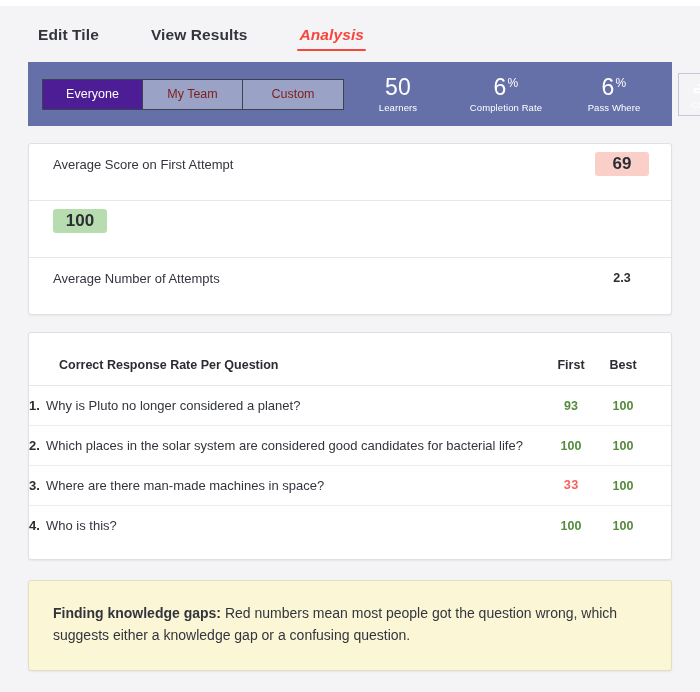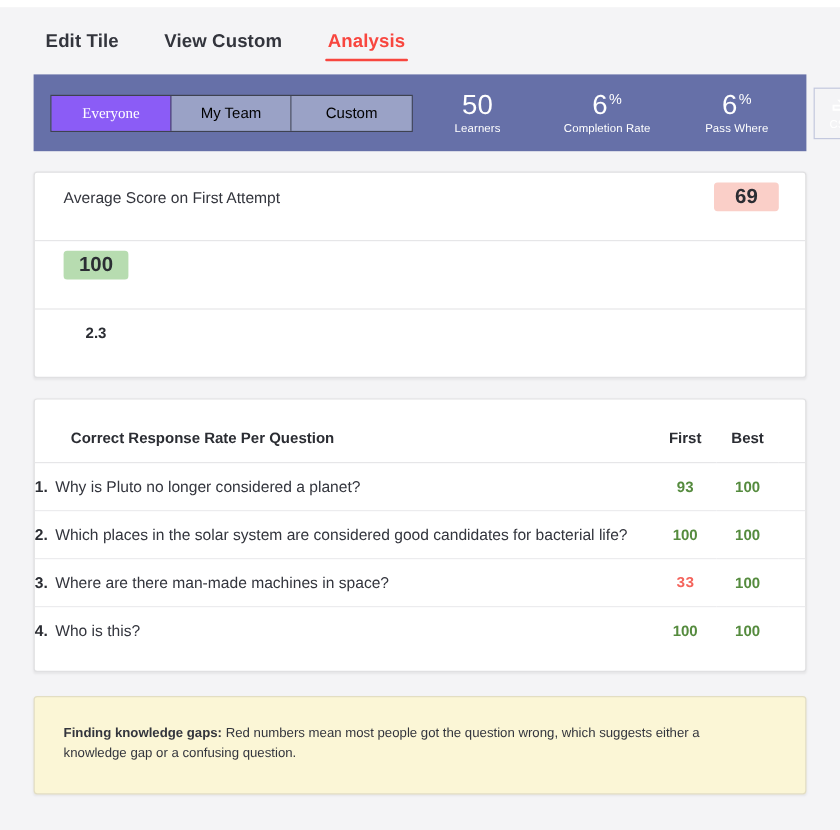--- a/index.html
+++ b/index.html
@@ -21,34 +21,35 @@
     background: #f4f4f6;
     box-sizing: border-box;
     border-top: 6px solid #ffffff;
   }
 
   
   .tabbar {
     display: flex;
     align-items: flex-start;
     padding: 18px 0 0 34px;
-    gap: 30px;
+    gap: 44px;
   }
   .tab {
     position: relative;
     font-size: 15.5px;
     font-weight: bold;
     color: #33353d;
     letter-spacing: 0.1px;
     padding: 2px 4px 9px 4px;
     cursor: pointer;
     white-space: nowrap;
   }
   .tab.active {
     color: #f8463f;
+    font-style: italic;
   }
   .tab.active::after {
     content: "";
     position: absolute;
     left: 2px;
     right: 2px;
     bottom: 2px;
     height: 2.5px;
     background: #f8463f;
     border-radius: 1px;
@@ -70,32 +71,31 @@
     height: 31px;
     box-sizing: border-box;
     flex: 0 0 auto;
   }
   .seg {
     width: 100px;
     display: flex;
     align-items: center;
     justify-content: center;
     font-size: 12.5px;
-    color: #000000;
+    color: #7f1d1d;
     background: #9aa2c6;
     border-right: 1px solid #3e4250;
     cursor: pointer;
     box-sizing: border-box;
     height: 100%;
   }
   .seg:last-child { border-right: none; }
   .seg.active {
-    background: #8b5cf6;
+    background: #4c1d95;
     color: #ffffff;
-    font-family: Liberation Serif, serif;
   }
 
   .stats {
     display: flex;
     align-items: center;
     margin-left: auto;
     gap: 0;
   }
   .stat {
     width: 108px;
@@ -222,36 +222,36 @@
   .val.good { color: #558b3e; }
   .val.bad  { color: #f4635b; font-family: Liberation Mono, monospace; }
 
   
   .note {
     margin: 20px 28px 0 28px;
     background: #fbf6d6;
     border: 1px solid #e3dec2;
     border-radius: 3px;
     padding: 22px 40px 24px 24px;
-    font-size: 11px;
+    font-size: 14px;
     line-height: 1.55;
     color: #33353d;
     box-shadow: 0 1px 2px rgba(0,0,0,0.06);
     box-sizing: border-box;
   }
   .note b { font-weight: bold; }
 </style>
 </head>
 <body>
 
 <div class="page">
 
   <div class="tabbar">
     <div class="tab">Edit Tile</div>
-    <div class="tab">View Custom</div>
+    <div class="tab">View Results</div>
     <div class="tab active">Analysis</div>
   </div>
 
   <div class="toolbar">
 
     <div class="segmented">
       <div class="seg active">Everyone</div>
       <div class="seg">My Team</div>
       <div class="seg">Custom</div>
     </div>
@@ -292,20 +292,21 @@
     <div class="sum-row">
       <div class="sum-label">Average Score on First Attempt</div>
       <div class="badge pink">69</div>
     </div>
 
     <div class="sum-row">
       <div class="badge green">100</div>
     </div>
 
     <div class="sum-row">
+      <div class="sum-label">Average Number of Attempts</div>
       <div class="plain-val">2.3</div>
     </div>
 
   </div>
 
   <div class="card qcard">
     <table class="qtable">
       <thead>
         <tr class="qhead">
           <th class="title-col">Correct Response Rate Per Question</th>

